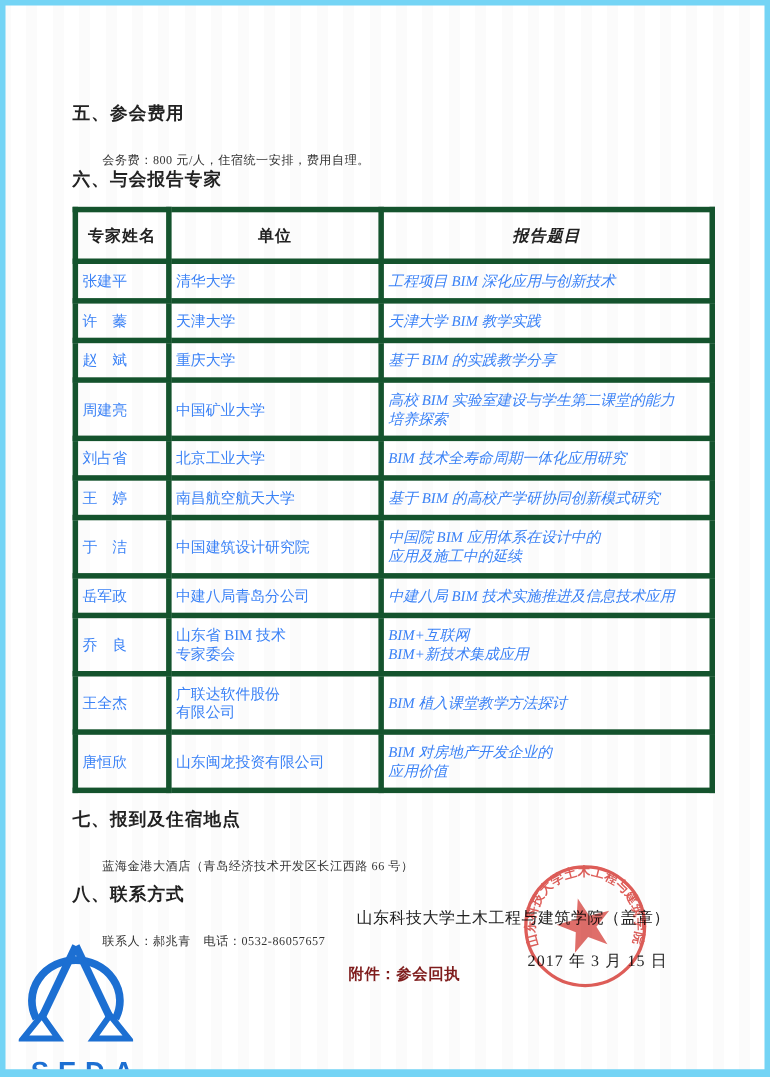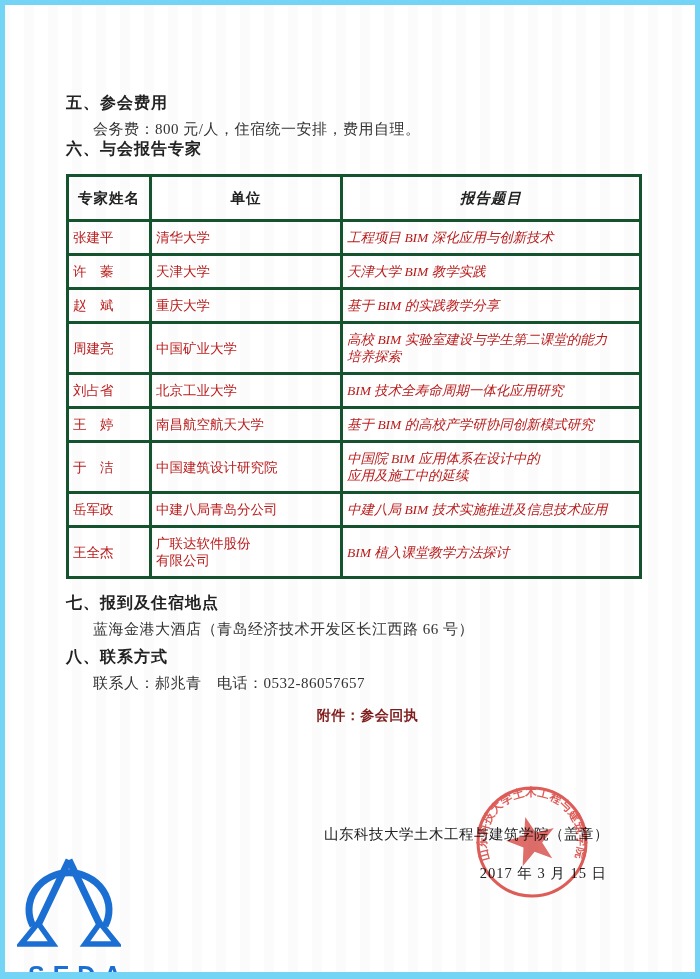--- a/index.html
+++ b/index.html
@@ -22,42 +22,42 @@
   .sec-heading{
     font-family:"Liberation Sans","DejaVu Sans",sans-serif;
     font-weight:bold; font-size:16px; color:#222;
     letter-spacing:1px;
   }
   .h-fee{margin-top:88px;}
   .h-experts{}
   .h-venue{margin-top:14px;}
   .h-contact{margin-top:8px;}
   .body-line{
-    font-size:15px; padding-left:27px; margin-top:6px; color:#333;
+    font-size:11px; padding-left:27px; margin-top:24px; color:#333;
     letter-spacing:0.5px;
   }
   table.experts{
     border-collapse:collapse;
     margin-top:14px;
     width:558px;
     table-layout:fixed;
     border:2px solid #3c3c3c;
   }
   table.experts th, table.experts td{
-    border:3px solid #14532d;
+    border:5px solid #14532d;
     vertical-align:middle;
   }
   table.experts th{
     font-family:"Liberation Sans","DejaVu Sans",sans-serif;
     font-weight:bold; font-size:14.5px; height:40px; color:#222;
     letter-spacing:1px;
   }
   table.experts td{
     font-size:13.5px; line-height:17px; padding:7px 4px;
-    white-space:pre-line; color:#b91c1c;
+    white-space:pre-line; color:#3b82f6;
   }
   .col-name{width:78px;}
   .col-org{width:186px;}
   .col-topic{width:294px;font-style:italic;}
   .attachment-line{
     font-size:14px; padding-left:27px; margin-top:14px; color:#7f1d1d;
     font-family:"Liberation Sans","DejaVu Sans",sans-serif; font-weight:bold;
     letter-spacing:0.5px;
     text-align:center;
   }
@@ -137,24 +137,37 @@
           <td class="col-org">中国建筑设计研究院</td>
           <td class="col-topic">中国院 BIM 应用体系在设计中的
 应用及施工中的延续</td>
         </tr>
         <tr>
           <td class="col-name">岳军政</td>
           <td class="col-org">中建八局青岛分公司</td>
           <td class="col-topic">中建八局 BIM 技术实施推进及信息技术应用</td>
         </tr>
         <tr>
+          <td class="col-name">乔　良</td>
+          <td class="col-org">山东省 BIM 技术
+专家委会</td>
+          <td class="col-topic">BIM+互联网
+BIM+新技术集成应用</td>
+        </tr>
+        <tr>
           <td class="col-name">王全杰</td>
           <td class="col-org">广联达软件股份
 有限公司</td>
           <td class="col-topic">BIM 植入课堂教学方法探讨</td>
+        </tr>
+        <tr>
+          <td class="col-name">唐恒欣</td>
+          <td class="col-org">山东闽龙投资有限公司</td>
+          <td class="col-topic">BIM 对房地产开发企业的
+应用价值</td>
         </tr>
       </tbody>
   </table>
 
   <div class="sec-heading h-venue">七、报到及住宿地点</div>
   <div class="body-line">蓝海金港大酒店（青岛经济技术开发区长江西路 66 号）</div>
 
   <div class="sec-heading h-contact">八、联系方式</div>
   <div class="body-line">联系人：郝兆青　电话：0532-86057657</div>
 

